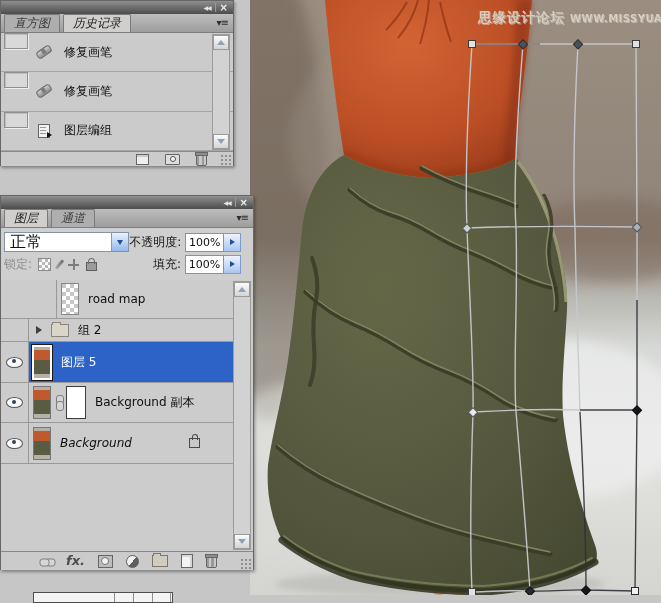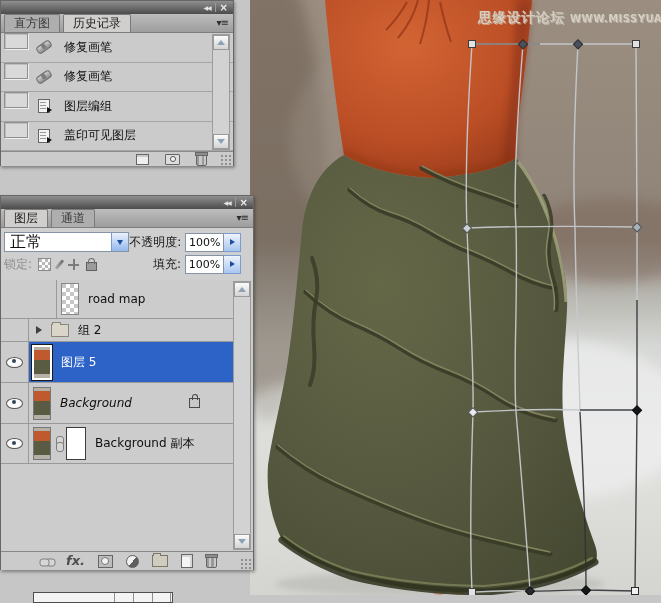--- a/index.html
+++ b/index.html
@@ -16,21 +16,21 @@
   #watermark .wm-url{font-size:10px;font-weight:bold;letter-spacing:.5px;text-transform:uppercase;}
 
   
   .panel{position:absolute;background:#cdcdcd;border:1px solid #666;box-shadow:1px 2px 3px rgba(0,0,0,.35);}
   .titlebar{height:13px;background:linear-gradient(#8f8f8f,#4c4c4c);display:flex;justify-content:flex-end;
             align-items:center;gap:4px;padding:0 5px;}
   .tb-collapse{font-size:6px;color:#e4e4e4;letter-spacing:-1px;line-height:13px;cursor:default;}
   .tb-sep{width:1px;height:9px;background:#9a9a9a;}
   .tb-close{font-size:10px;font-weight:bold;color:#f0f0f0;line-height:12px;}
   .tabsrow{height:18px;background:linear-gradient(#bdbdbd,#9d9d9d);display:flex;align-items:flex-end;
-           border-bottom:1px solid #7e7e7e;position:relative;}
+           border-bottom:1px solid #7e7e7e;position:relative;font-style:italic;}
   .tab{height:17px;line-height:17px;padding:0 9px;font-size:12px;border:1px solid #7a7a7a;border-bottom:none;
        margin-left:3px;border-radius:2px 2px 0 0;}
   .tab.active{background:#d0cfcd;color:#1c1c1c;}
   .tab.inactive{background:#aeaeae;color:#3c3c3c;}
   .panel-menu{position:absolute;right:5px;top:3px;font-size:10px;color:#2e2e2e;letter-spacing:-1px;}
 
   
   #history-panel{left:0;top:0;width:232px;height:164px;}
   #hlist{height:118px;background:#cbcbcb;position:relative;display:flex;flex-direction:column;}
   .hrow{flex:1;display:flex;align-items:flex-start;border-bottom:1px solid #a5a5a5;padding-right:22px;}
@@ -287,29 +287,20 @@
       </div>
       <div class="hrow">
         <span class="hwell"></span>
         <div class="hcontent">
             <span class="hicon">
               <span class="icon-doc"></span>
             </span>
         <span class="hlabel">图层编组</span>
           </div>
       </div>
-      <div class="hrow">
-        <span class="hwell"></span>
-        <div class="hcontent">
-            <span class="hicon">
-              <span class="icon-doc"></span>
-            </span>
-        <span class="hlabel">盖印可见图层</span>
-          </div>
-      </div>
       <div class="vscroll">
         <div class="sbtn">
             <span class="tri-up"></span>
           </div>
         <div class="sbtn">
             <span class="tri-down"></span>
           </div>
       </div>
     </div>
     <div class="pfooter">
@@ -373,36 +364,36 @@
           <span class="icon-folder"></span>
           <span class="lname">组 2</span>
         </div>
         <div class="lrow selected" style="height:40px;">
           <span class="eyewell">
               <span class="eye"></span>
             </span>
           <span class="thumb-photo sel"></span>
           <span class="lname">图层 5</span>
         </div>
-        <div class="lrow" style="height:40px;">
-          <span class="eyewell">
-              <span class="eye"></span>
-            </span>
-          <span class="thumb-photo"></span>
-          <span class="lname italic">Background</span>
-          <span class="icon-lock-dark"></span>
-        </div>
         <div class="lrow" style="height:39px;">
           <span class="eyewell">
               <span class="eye"></span>
             </span>
           <span class="thumb-photo"></span>
           <span class="icon-chain"></span>
           <span class="thumb-mask"></span>
           <span class="lname">Background 副本</span>
+        </div>
+        <div class="lrow" style="height:40px;">
+          <span class="eyewell">
+              <span class="eye"></span>
+            </span>
+          <span class="thumb-photo"></span>
+          <span class="lname italic">Background</span>
+          <span class="icon-lock-dark"></span>
         </div>
         <div class="lfill"></div>
       </div>
       <div class="vscroll">
         <div class="sbtn">
             <span class="tri-up"></span>
           </div>
         <div class="sbtn">
             <span class="tri-down"></span>
           </div>

